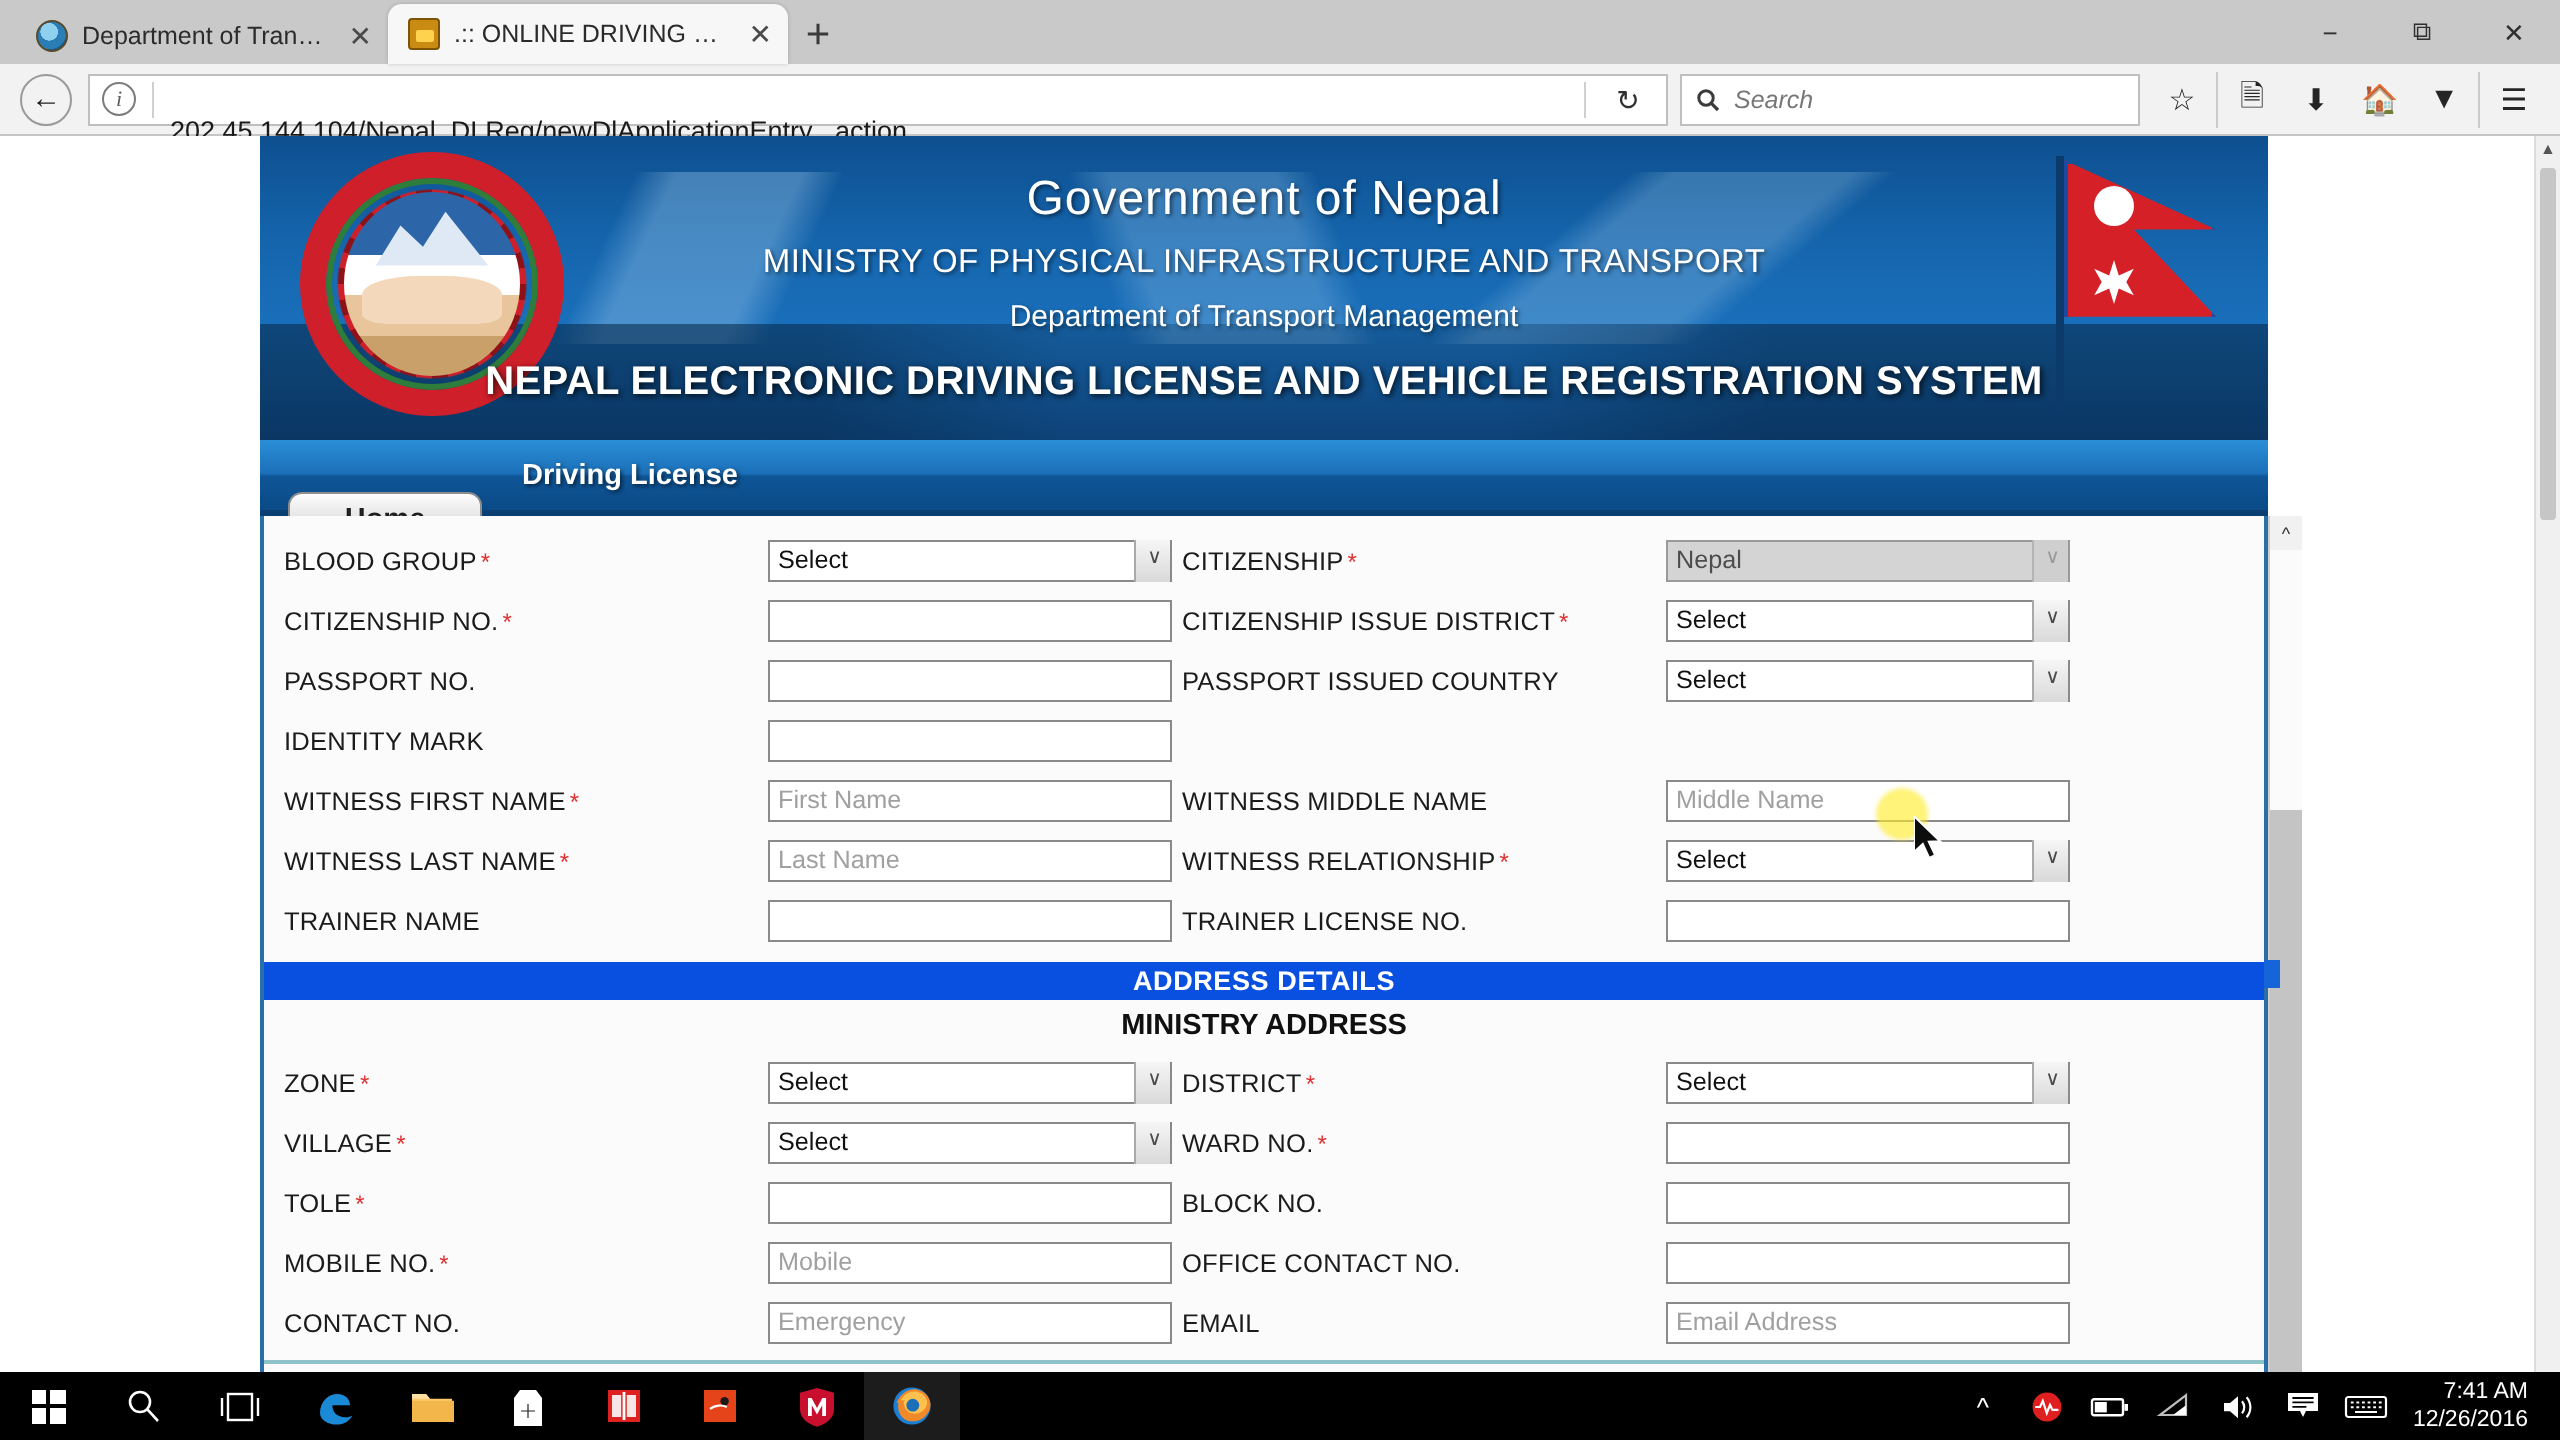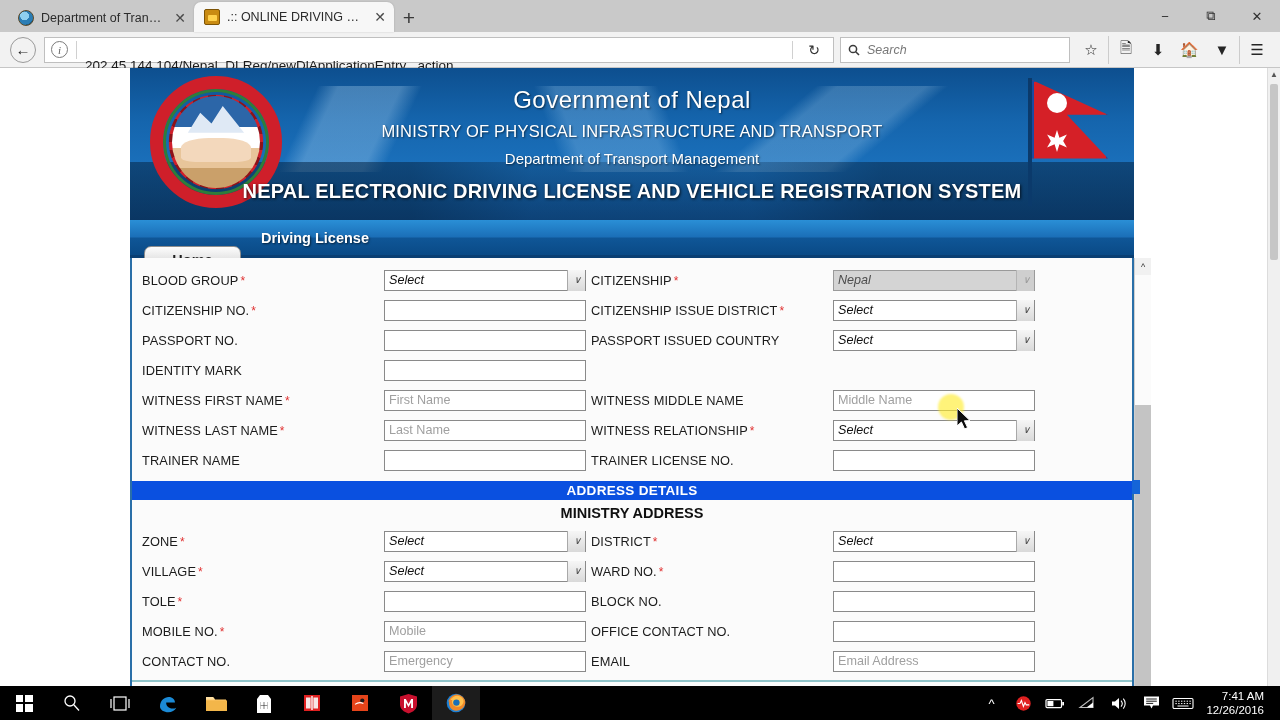--- a/index.html
+++ b/index.html
@@ -201,21 +201,21 @@
   }
   .c-label-r { width: 247px; padding-left: 5px; }
   .req { color: #e03030; font-size: 12px; margin-left: 2px; }
   .field { width: 202px; }
   .ctrl {
     width: 202px; height: 21px; background: #fff; border: 1px solid #8a8a8a;
     font-size: 12.6px; color: #111; display: flex; align-items: center;
     padding: 0 4px; position: relative;
   }
   .ctrl.ph { color: #a0a0a0; }
-  select.ctrl, .selectbox { padding-right: 20px; font-style: italic; }
+  select.ctrl, .selectbox { padding-right: 20px; }
   .selectbox:after {
     content: ""; position: absolute; right: 0; top: -1px; bottom: -1px; width: 17px;
     background: linear-gradient(180deg,#f6f6f6,#d9d9d9);
     border-left: 1px solid #a9a9a9;
   }
   .selectbox .chev {
     position: absolute; right: 4px; top: 50%; transform: translateY(-55%);
     font-size: 10px; color: #4b4b4b; z-index: 2; line-height: 1;
   }
   .ctrl.disabled {

